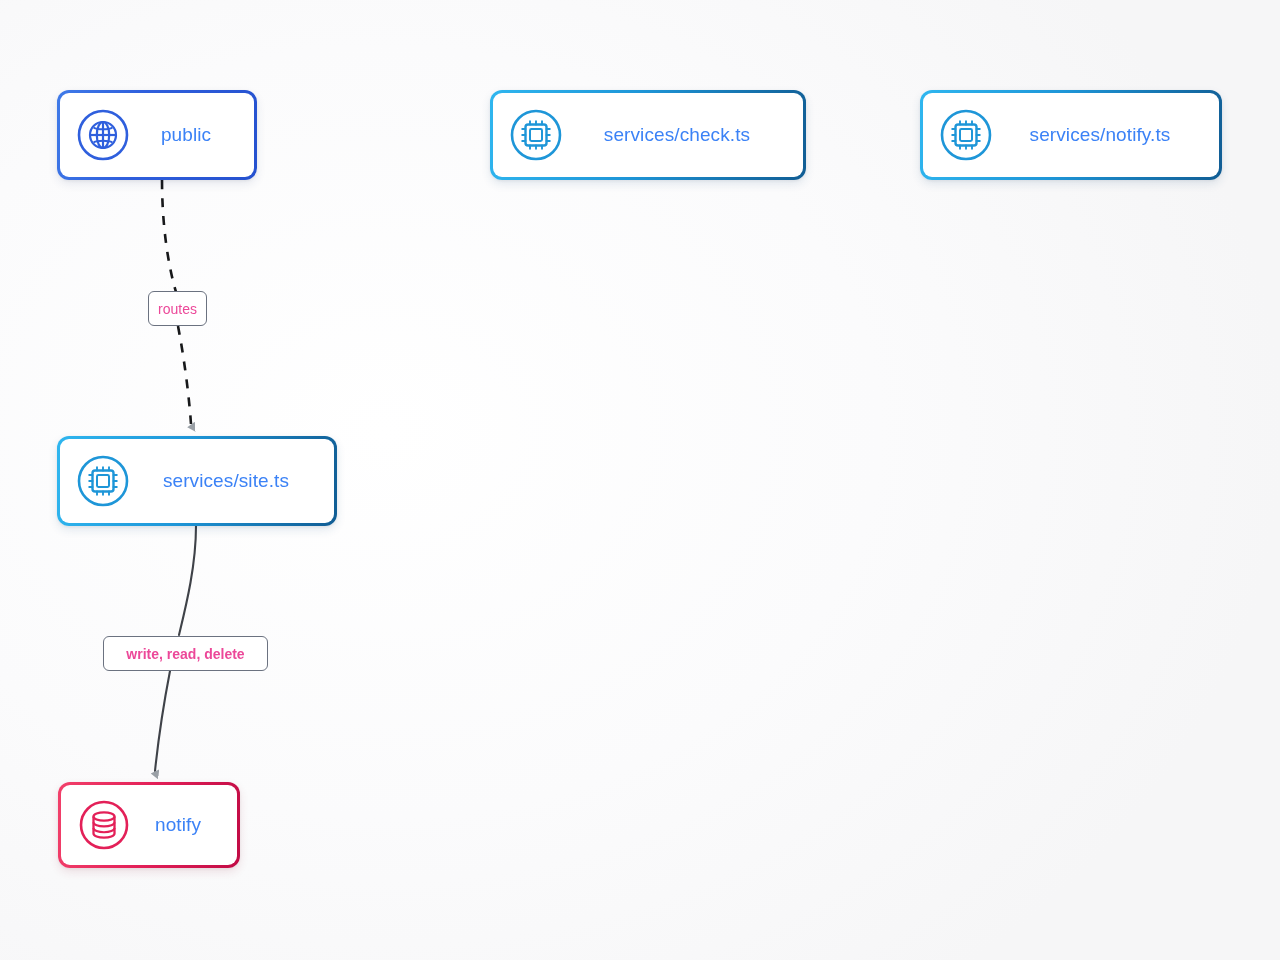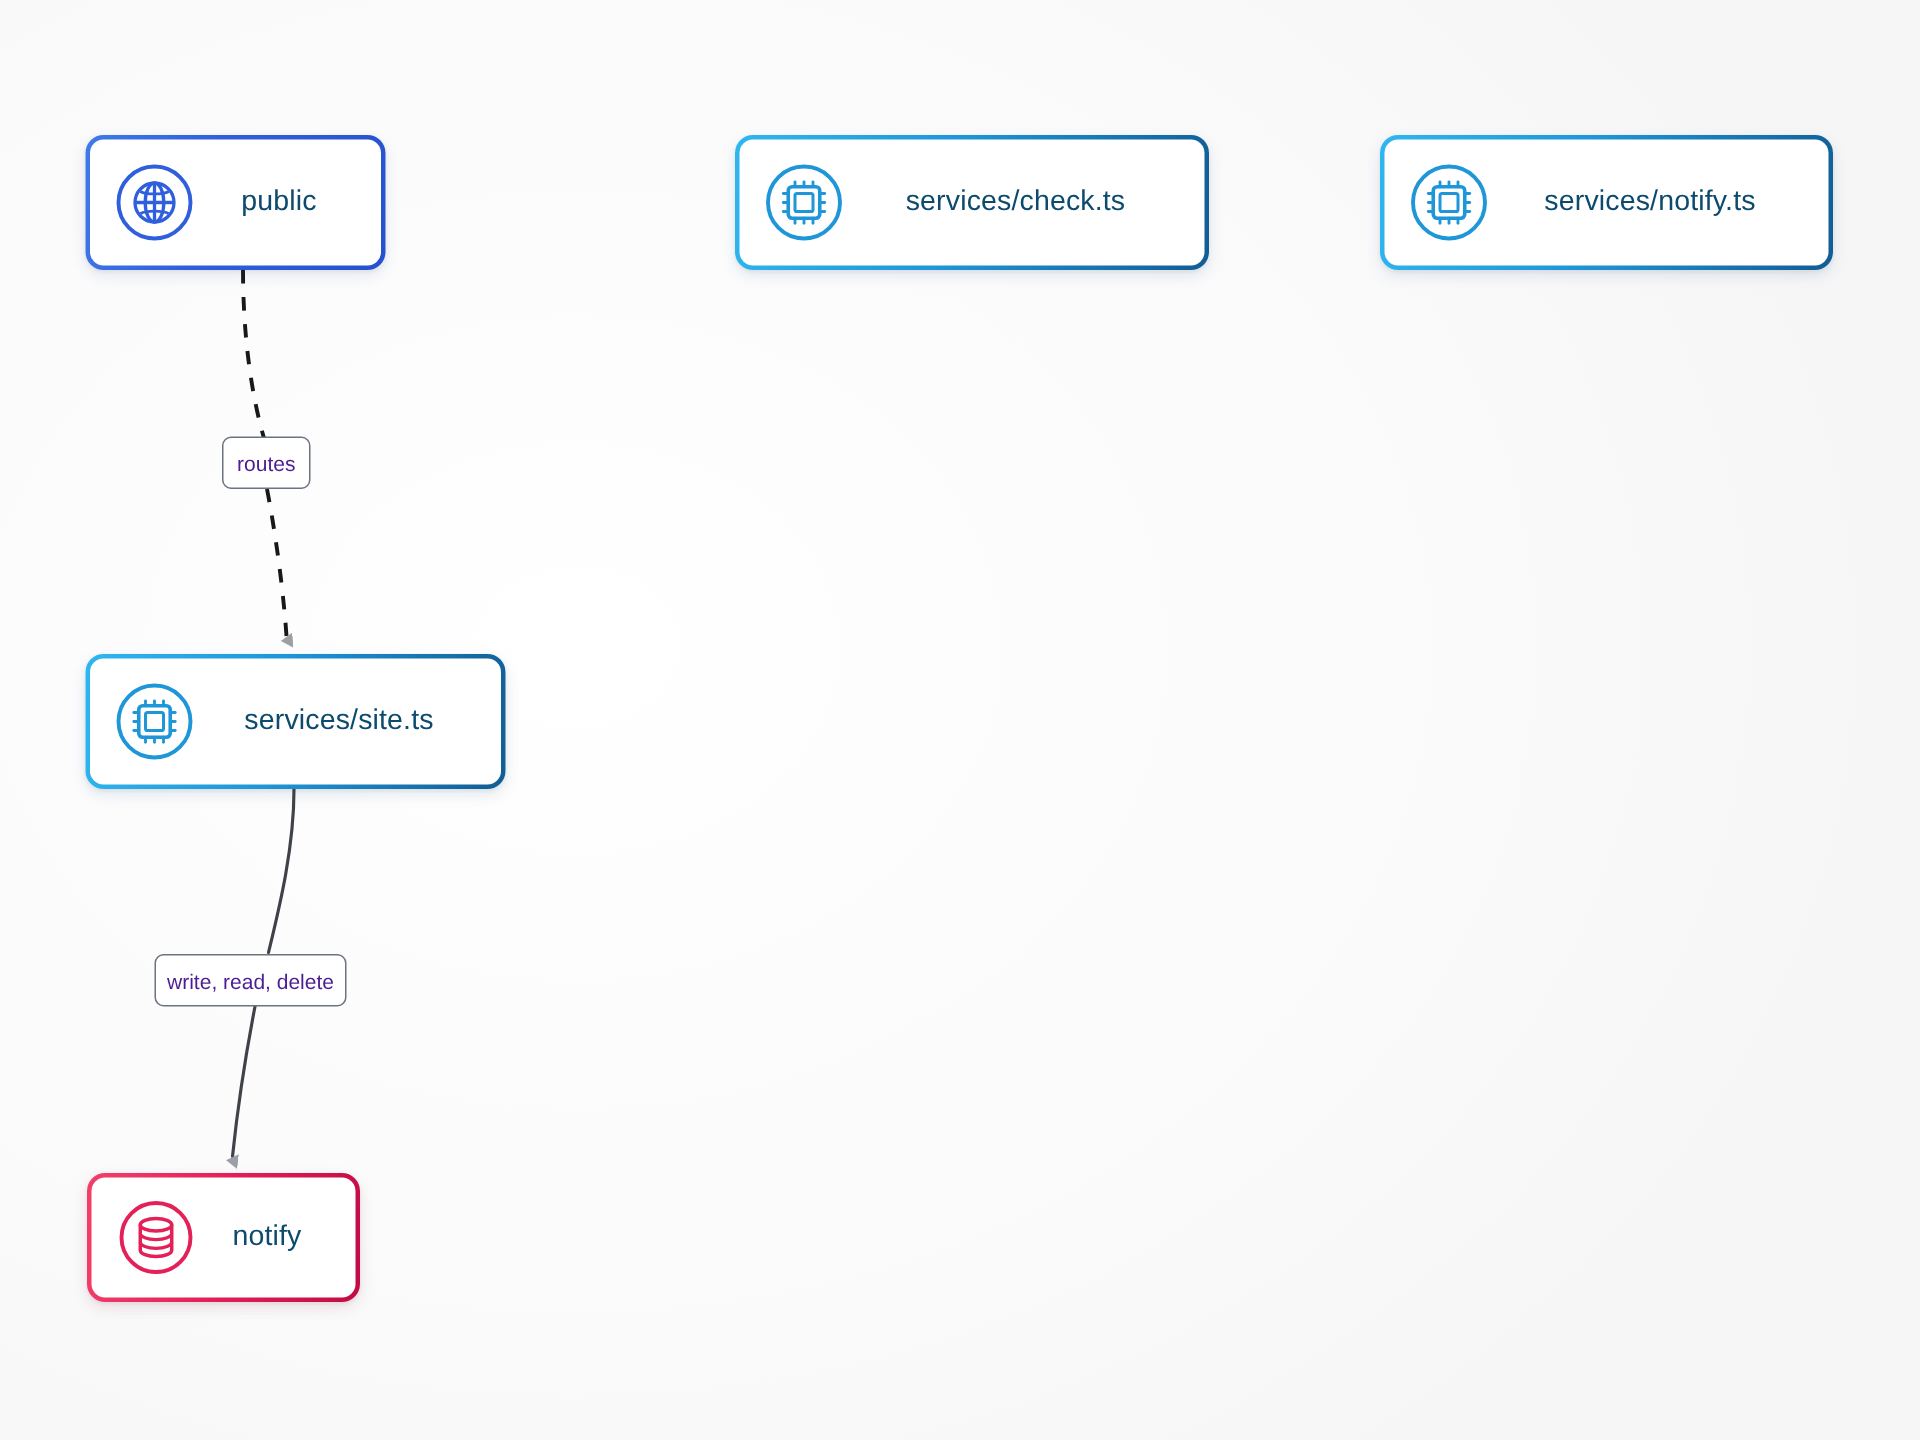--- a/index.html
+++ b/index.html
@@ -55,21 +55,21 @@
     height: 58px;
     margin-left: 14px;
     display: flex;
     align-items: center;
     justify-content: center;
   }
   .node-label {
     flex: 1 1 auto;
     text-align: center;
     font-size: 19px;
-    color: #0c4a6e;
+    color: #3b82f6;
     letter-spacing: .1px;
     padding-right: 14px;
     white-space: nowrap;
   }
 
   
   .node.grad-blue {
     background: linear-gradient(105deg, #3f7ae8 0%, #2f5fdd 40%, #2551cf 100%);
     box-shadow: 0 4px 10px rgba(40,60,120,0.10), 0 1px 3px rgba(0,0,0,0.06);
   }
@@ -82,21 +82,21 @@
     box-shadow: 0 4px 10px rgba(150,30,60,0.12), 0 1px 3px rgba(0,0,0,0.06);
   }
 
   
   .edge-label {
     position: absolute;
     box-sizing: border-box;
     background: #ffffff;
     border: 1px solid #6b7280;
     border-radius: 6px;
-    color: #4c1d95;
+    color: #ec4899;
     font-size: 14px;
     line-height: 1;
     display: flex;
     align-items: center;
     justify-content: center;
     padding: 16px 9px;
     height: 35px;
     white-space: nowrap;
   }
 
@@ -231,15 +231,15 @@
           <path d="M16.5 24.2 C16.5 26.5 21.2 28.4 27 28.4 C32.8 28.4 37.5 26.5 37.5 24.2" fill="none" stroke="#e32058" stroke-width="2.1"></path>
           <path d="M16.5 30 C16.5 32.3 21.2 34.2 27 34.2 C32.8 34.2 37.5 32.3 37.5 30" fill="none" stroke="#e32058" stroke-width="2.1"></path>
         </svg>
       </span>
       <span class="node-label">notify</span>
     </div>
   </div>
 
   <div class="edge-label" style="left:148px; top:291px; width:59px; height:35px;">routes</div>
 
-  <div class="edge-label" style="left:103px; top:636px; width:128px; height:35px;">write, read, delete</div>
+  <div class="edge-label" style="left:103px; top:636px; width:165px; height:35px;font-weight:bold;">write, read, delete</div>
 
 </div>
 
 </body></html>

